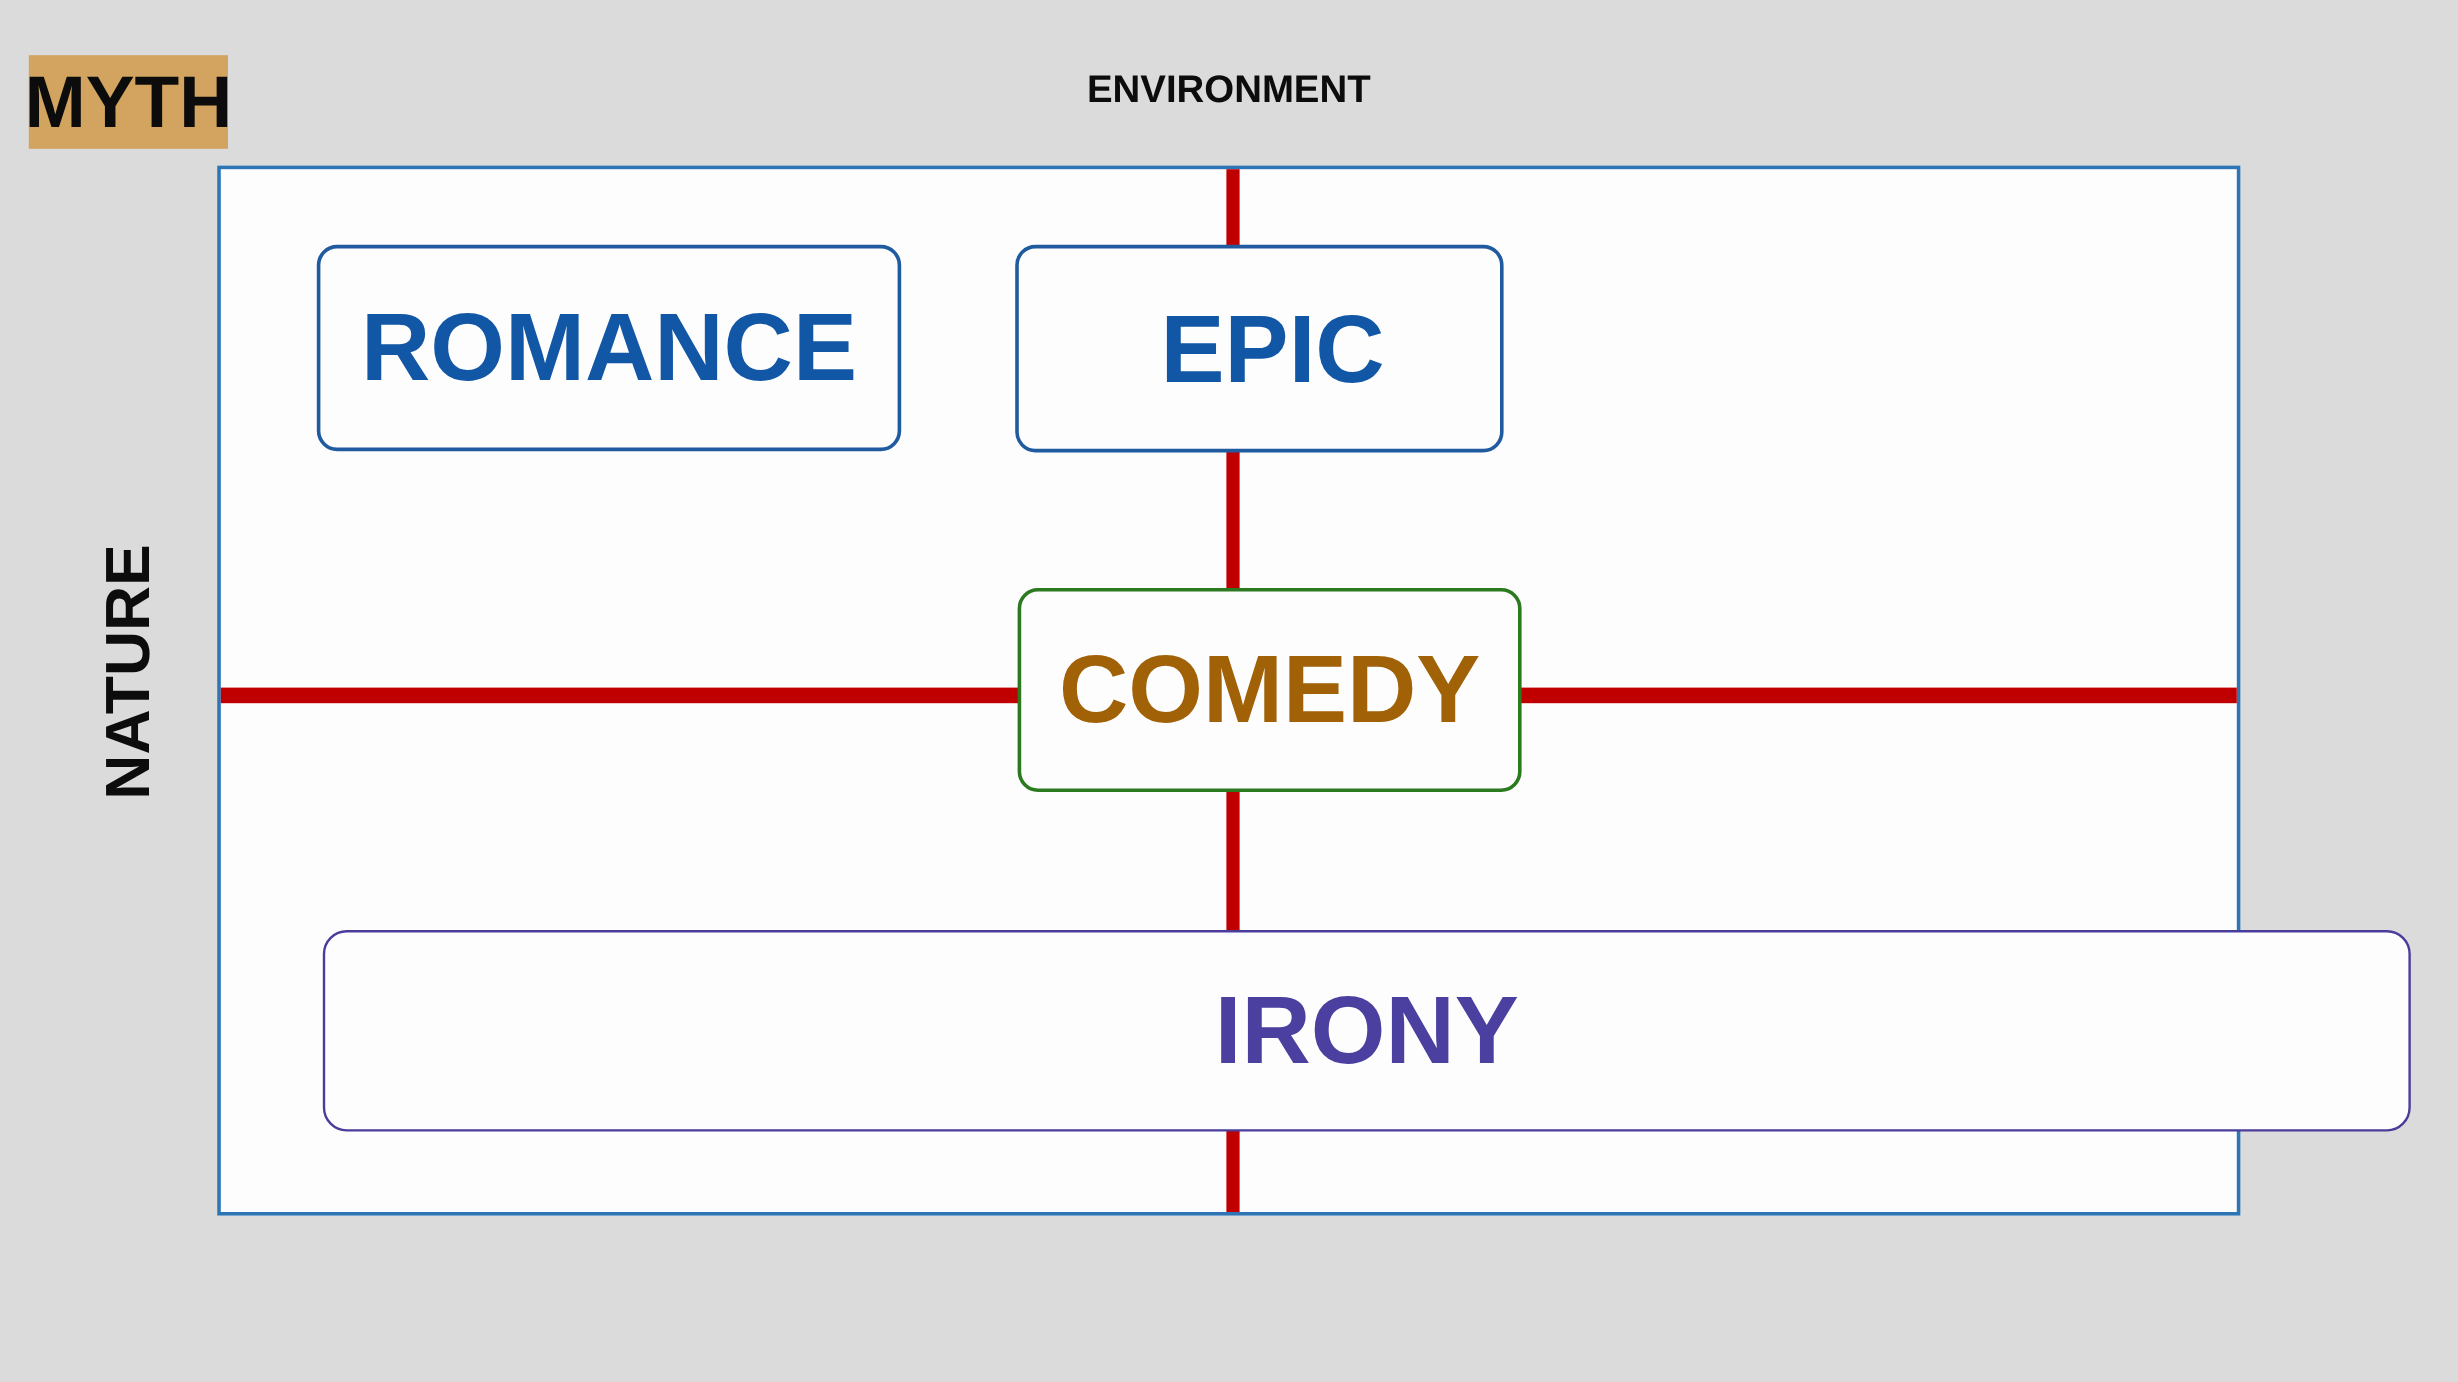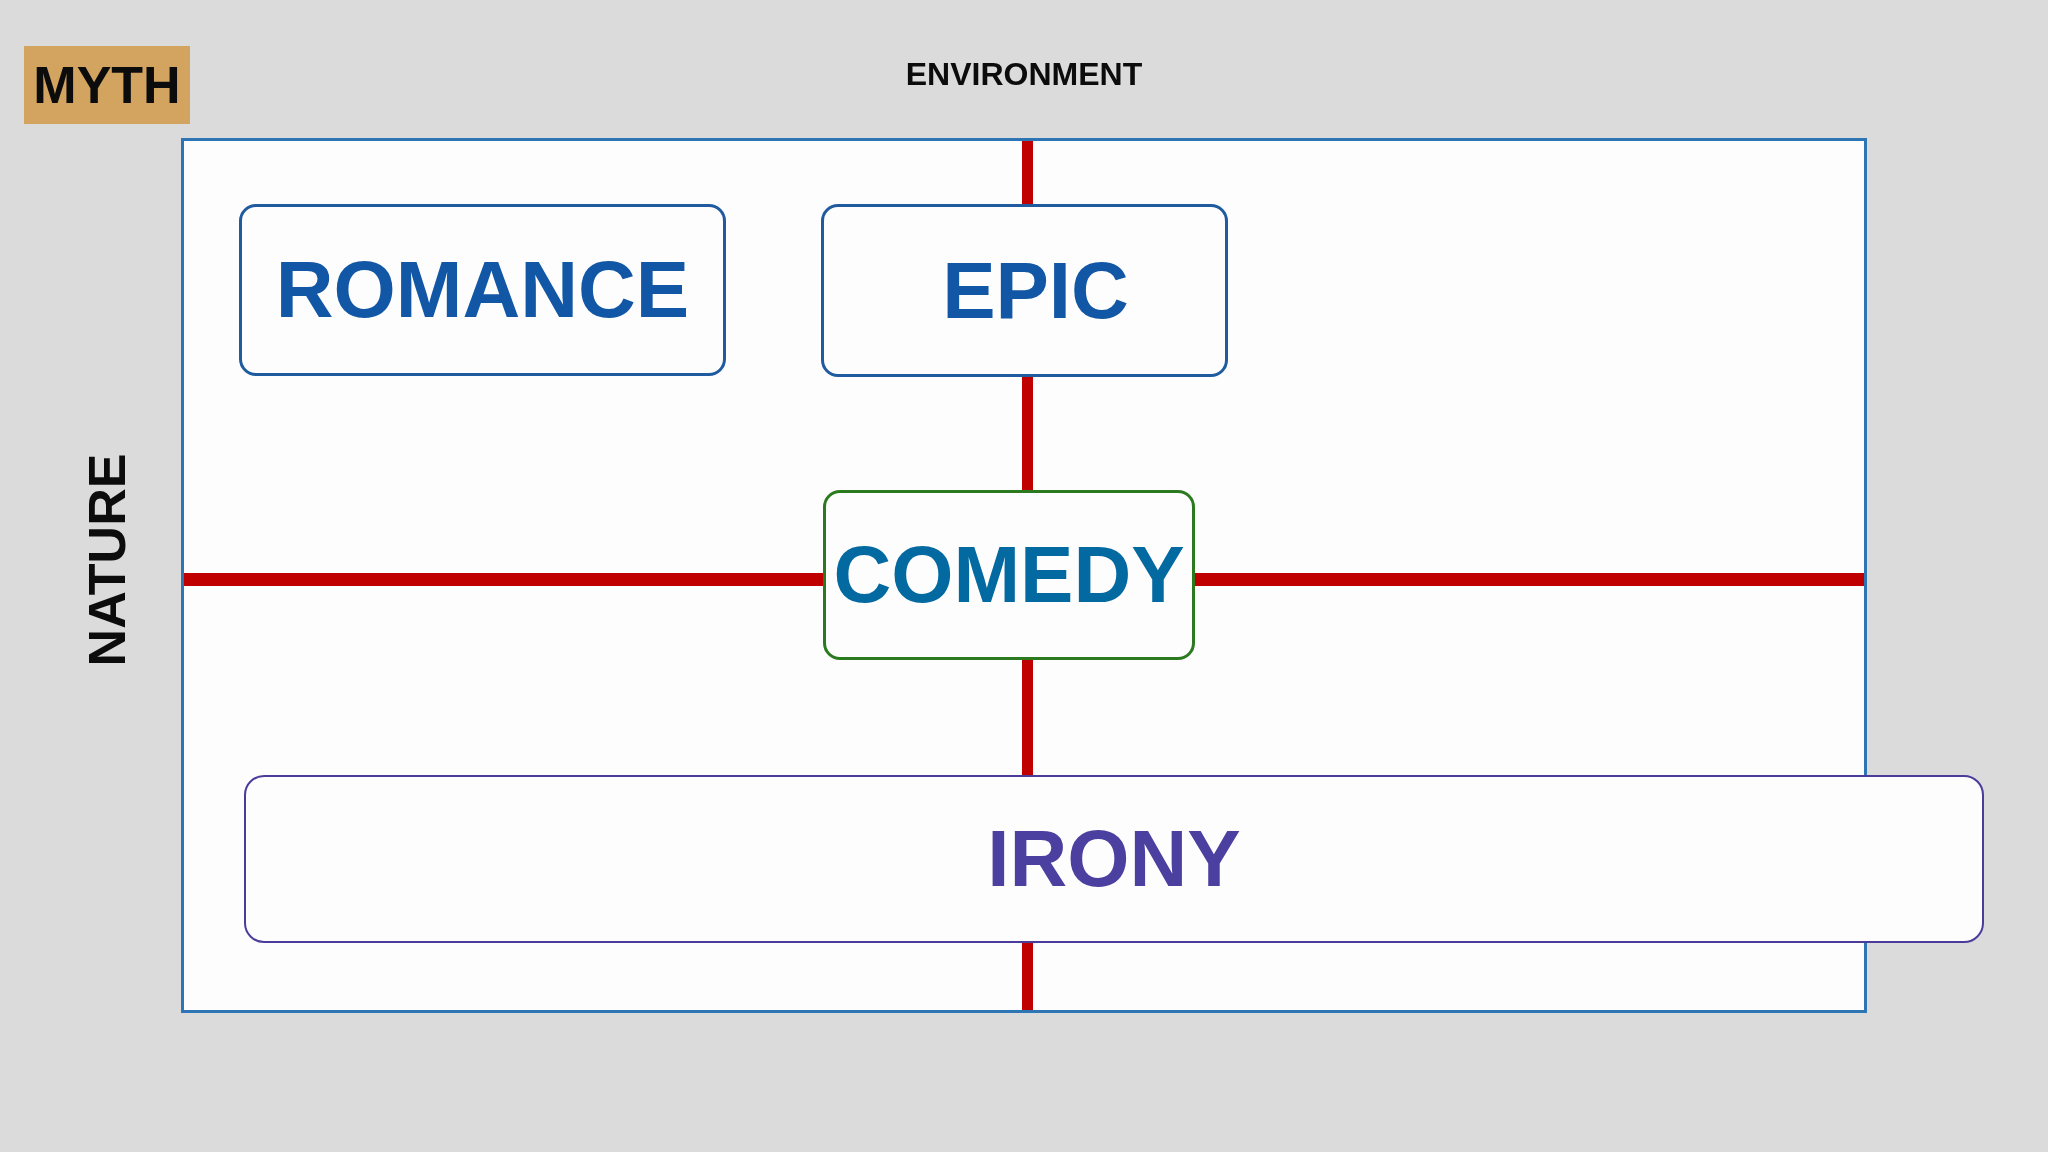--- a/index.html
+++ b/index.html
@@ -20,21 +20,21 @@
   .myth-tag {
     position: absolute;
     left: 24px;
     top: 46px;
     width: 166px;
     height: 78px;
     background: #d2a45f;
     display: flex;
     align-items: center;
     justify-content: center;
-    font-size: 52px;
+    font-size: 61px;
     font-weight: bold;
     color: #0c0c0c;
     letter-spacing: 0px;
   }
 
   
   .env-label {
     position: absolute;
     left: 181px;
     top: 56px;
@@ -95,20 +95,21 @@
     position: absolute;
     box-sizing: border-box;
     background: #fdfdfe;
     display: flex;
     align-items: center;
     justify-content: center;
     font-weight: bold;
     font-size: 80px;
     z-index: 3;
     border-radius: 17px;
+    margin-left: 25px;
   }
   .genre-romance {
     left: 239px;
     top: 204px;
     width: 487px;
     height: 172px;
     border: 3px solid #1f5b9e;
     color: #1257a5;
   }
   .genre-epic {
@@ -116,24 +117,24 @@
     top: 204px;
     width: 407px;
     height: 173px;
     border: 3px solid #1f5b9e;
     color: #1257a5;
     padding-left: 22px;
   }
   .genre-comedy {
     left: 823px;
     top: 490px;
-    width: 372px;
+    width: 420px;
     height: 170px;
     border: 3px solid #2c7a1f;
-    color: #0369a1;
+    color: #a16207;
   }
   .genre-irony {
     left: 244px;
     top: 775px;
     width: 1740px;
     height: 168px;
     border: 2px solid #4a3c9b;
     color: #4b3f9f;
     border-radius: 20px;
   }

